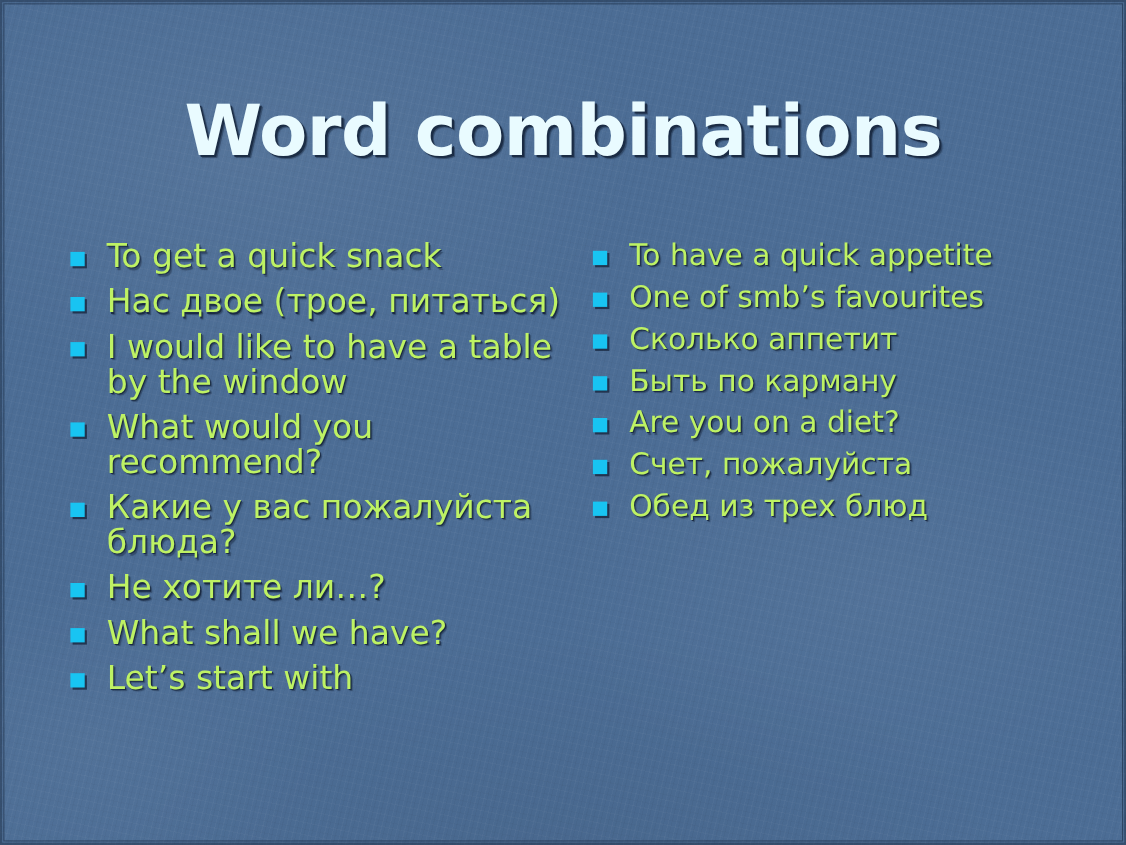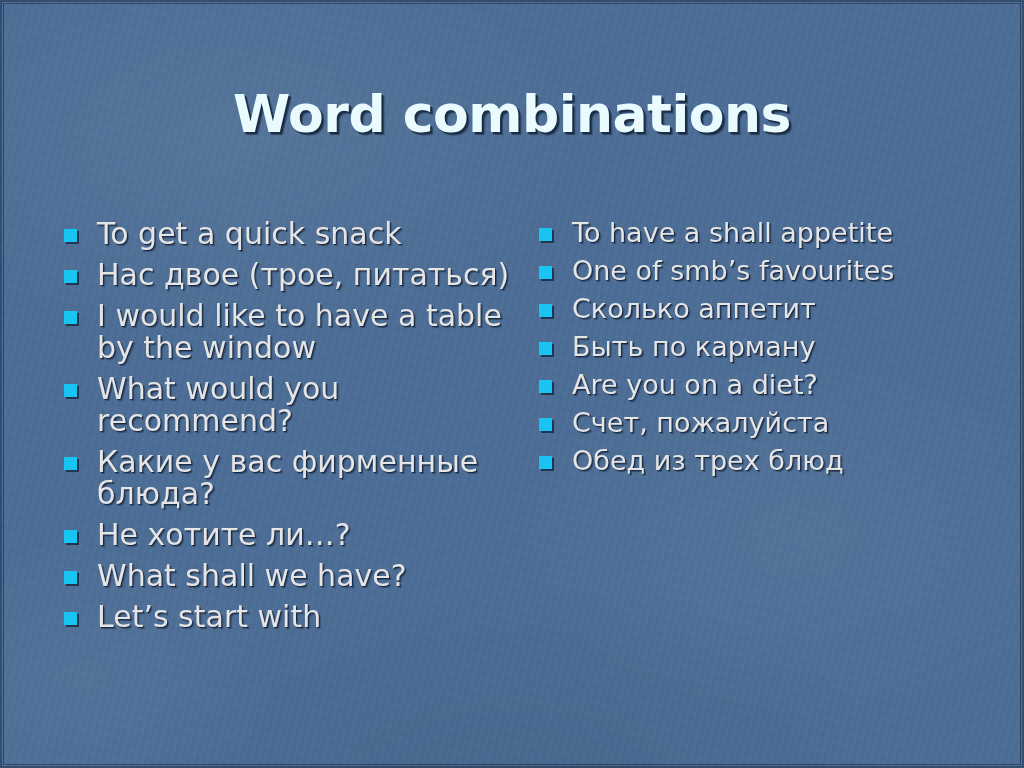--- a/index.html
+++ b/index.html
@@ -77,21 +77,21 @@
     border: 2px solid rgba(24, 40, 62, 0.45);
     pointer-events: none;
   }
 
   .title {
     position: absolute;
     left: 0;
     right: 0;
     top: 88px;
     text-align: center;
-    font-size: 52px;
+    font-size: 64px;
     font-weight: bold;
     line-height: 1.0;
     color: #e9fbff;
     letter-spacing: -0.5px;
     text-shadow:
        2px 2px 0 rgba(24,40,64,0.85),
        3px 3px 1px rgba(24,40,64,0.55);
     white-space: nowrap;
   }
 
@@ -112,21 +112,21 @@
 
   ul.bullets {
     list-style: none;
     margin: 0;
     padding: 0;
   }
 
   ul.bullets li {
     position: relative;
     padding-left: 41px;
-    color: #e5e5e5;
+    color: #bef264;
     text-shadow:
       1px 1px 0 rgba(20,34,56,0.80),
       2px 2px 1px rgba(20,34,56,0.45);
   }
 
   ul.bullets li .sq {
     position: absolute;
     left: 8px;
     width: 13px;
     height: 13px;
@@ -191,21 +191,21 @@
           <span class="bullet-text">I would like to have a table by the window</span>
         </li>
 
         <li>
           <span class="sq"></span>
           <span class="bullet-text">What would you recommend?</span>
         </li>
 
         <li>
           <span class="sq"></span>
-          <span class="bullet-text">Какие у вас фирменные блюда?</span>
+          <span class="bullet-text">Какие у вас пожалуйста блюда?</span>
         </li>
 
         <li>
           <span class="sq"></span>
           <span class="bullet-text">Не хотите ли…?</span>
         </li>
 
         <li>
           <span class="sq"></span>
           <span class="bullet-text">What shall we have?</span>
@@ -217,21 +217,21 @@
         </li>
 
       </ul>
     </div>
 
     <div class="col col-right">
       <ul class="bullets">
 
         <li>
           <span class="sq"></span>
-          <span class="bullet-text">To have a shall appetite</span>
+          <span class="bullet-text">To have a quick appetite</span>
         </li>
 
         <li>
           <span class="sq"></span>
           <span class="bullet-text">One of smb’s favourites</span>
         </li>
 
         <li>
           <span class="sq"></span>
           <span class="bullet-text">Сколько аппетит</span>

